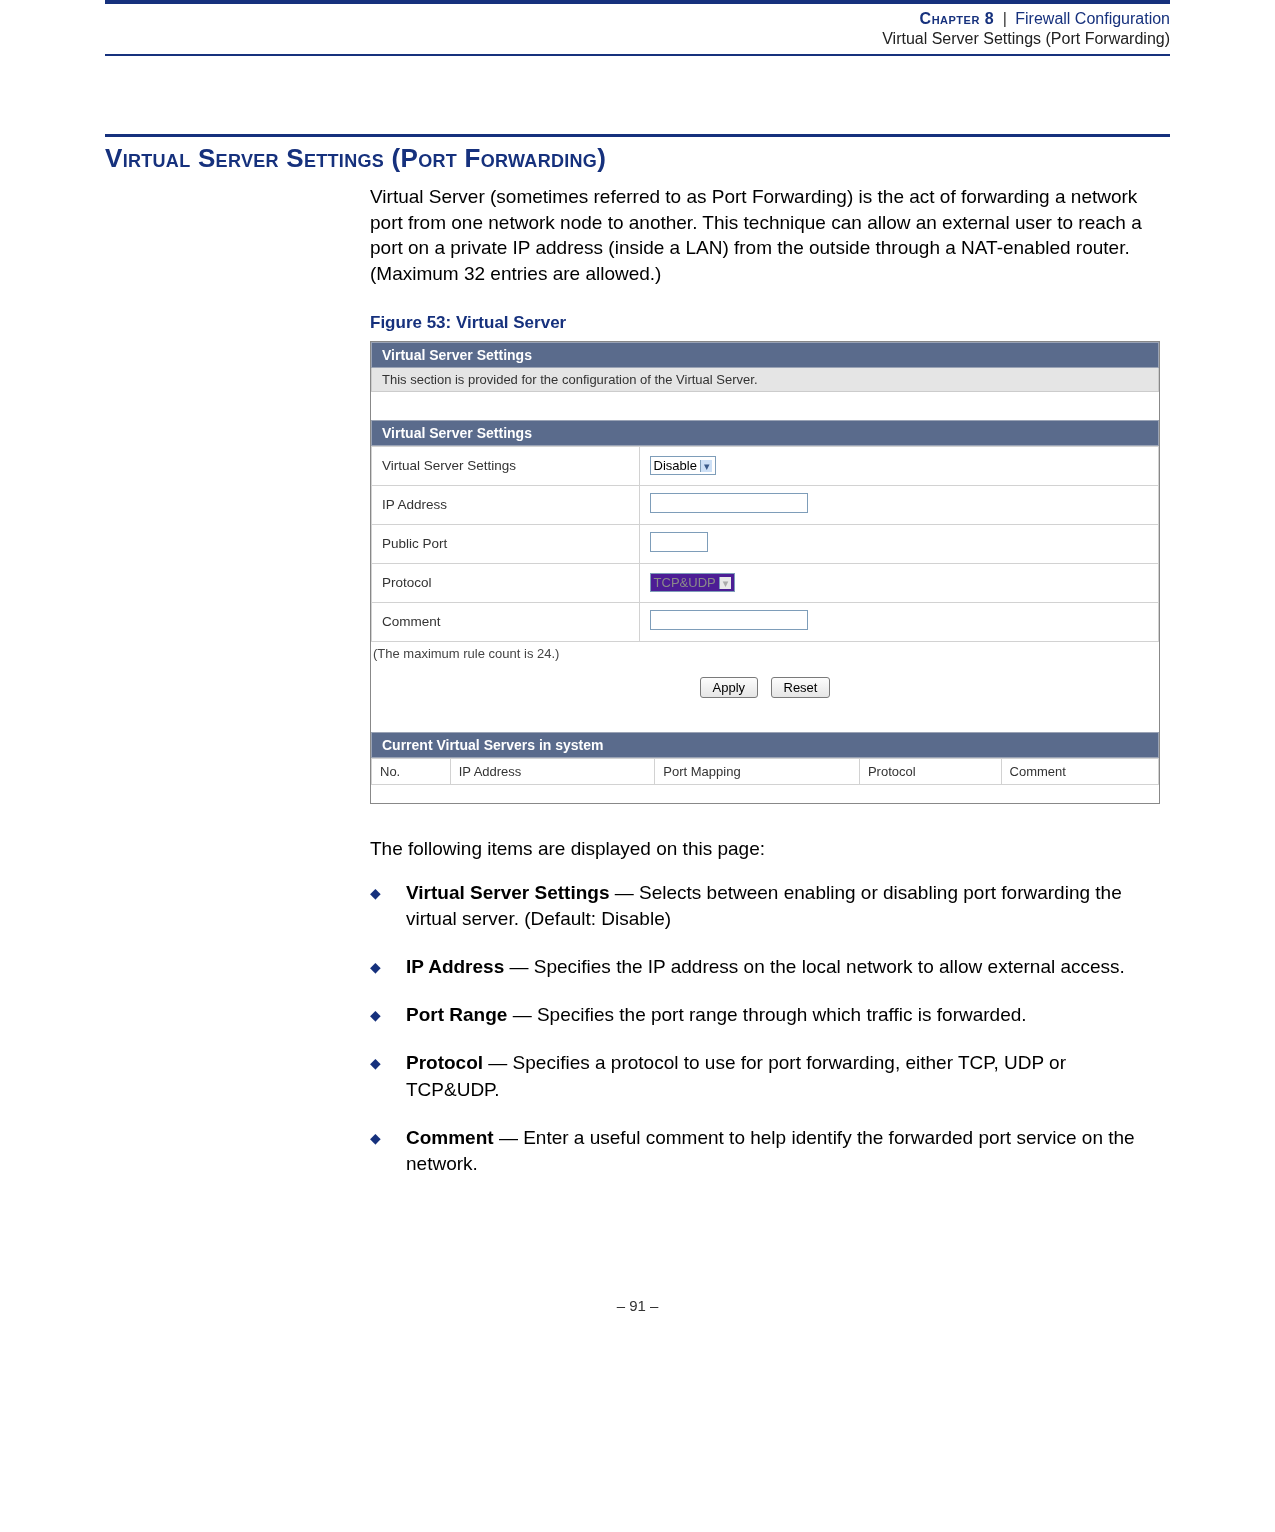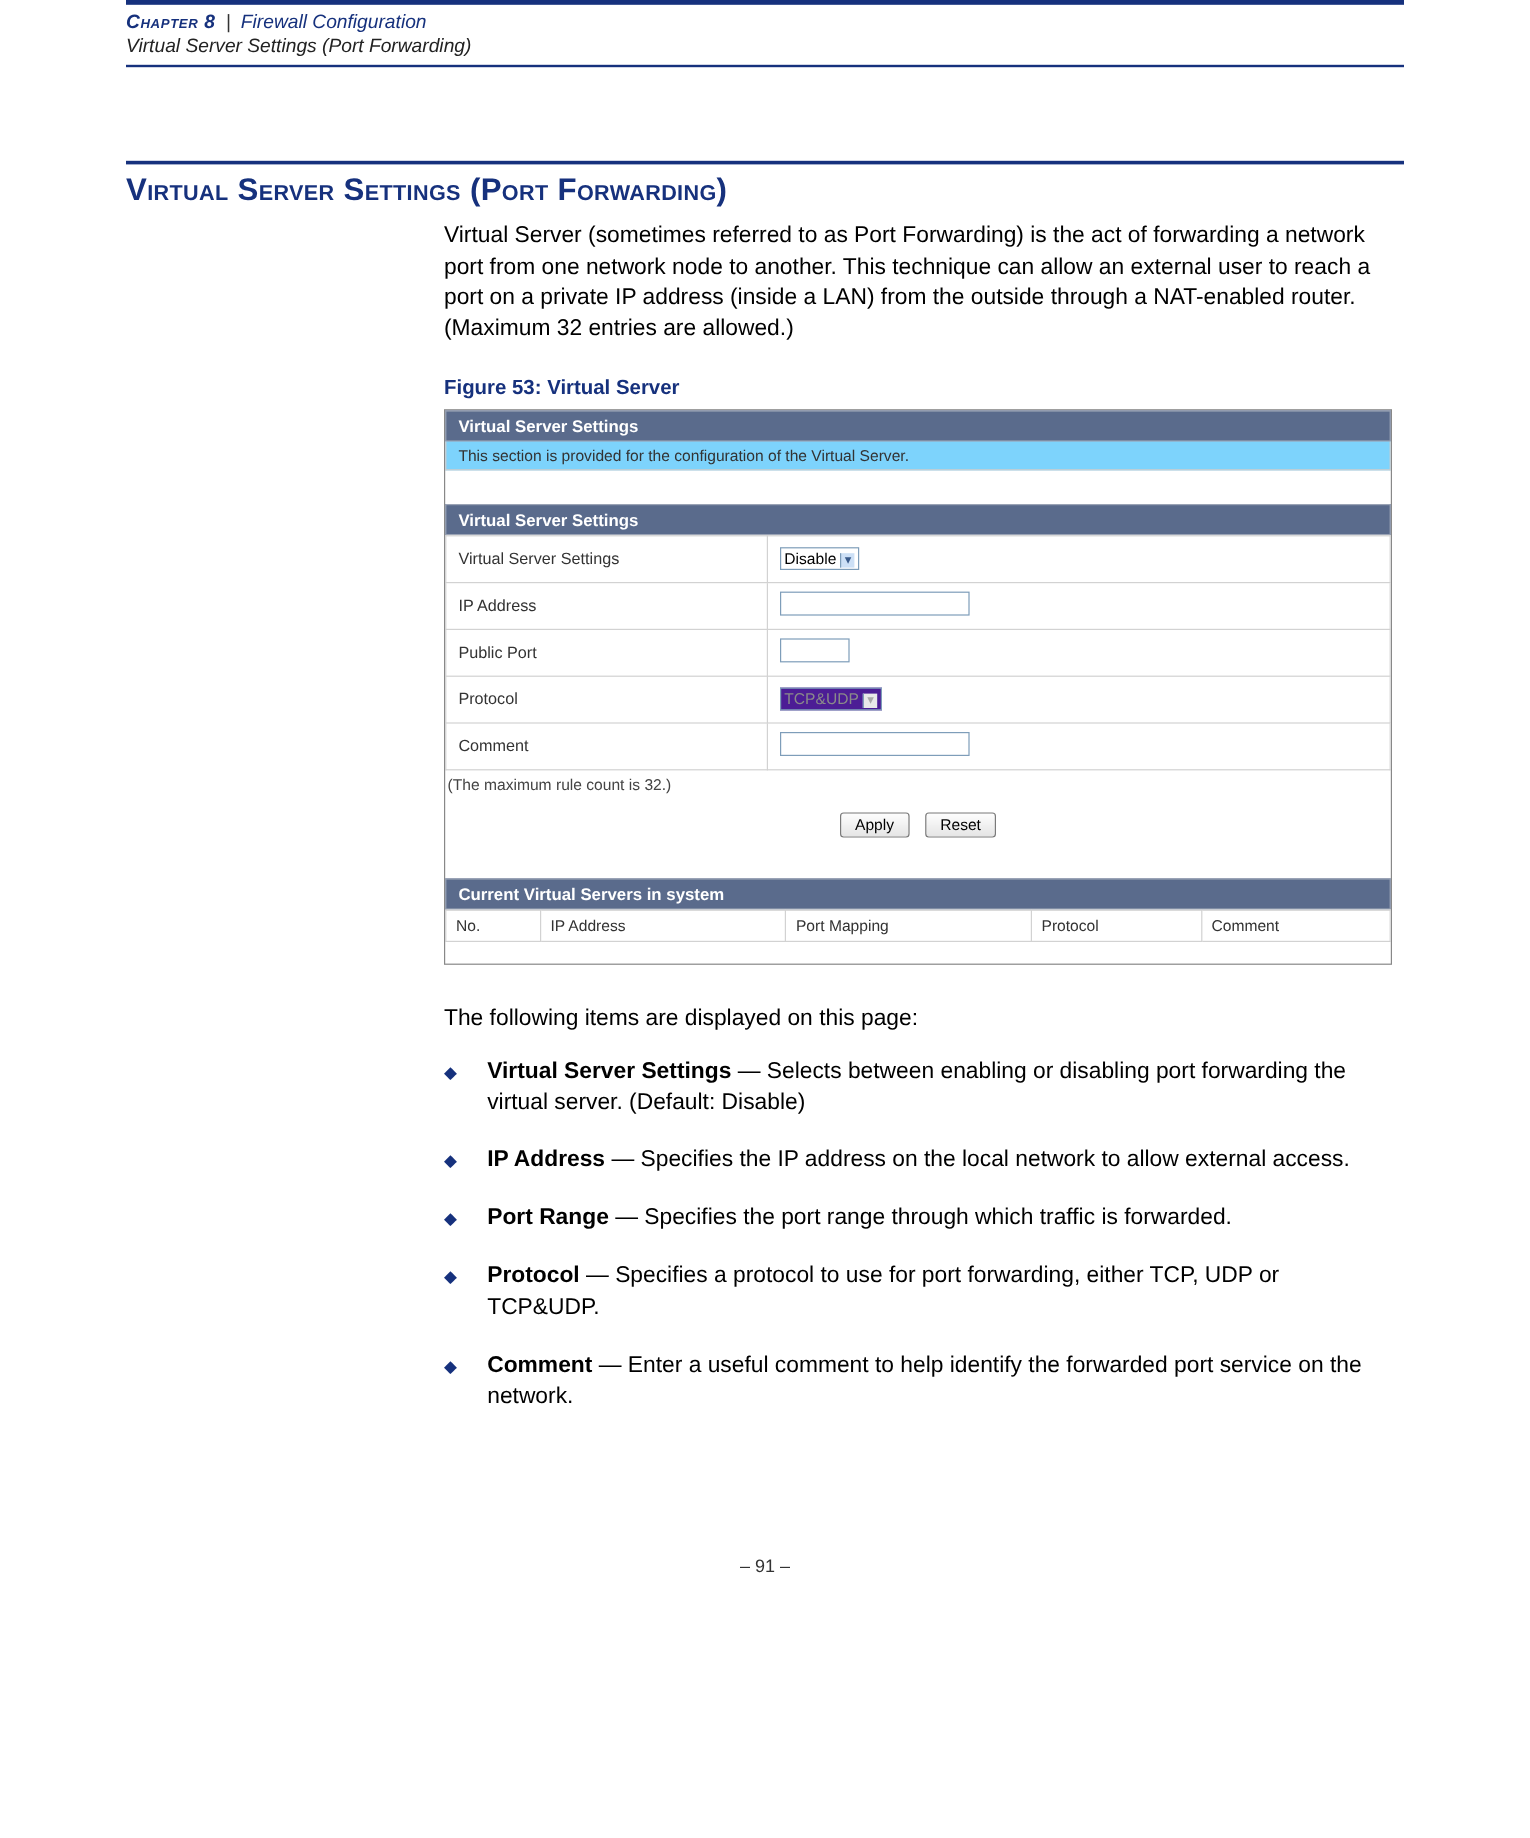--- a/index.html
+++ b/index.html
@@ -13,23 +13,23 @@
     width: 1275px;
     background: #fff;
     padding-bottom: 40px;
   }
   .top-bar {
     height: 4px;
     background: #16317d;
     margin: 0 105px;
   }
   .header-block {
+    text-align: right;
     margin: 6px 105px 0 105px;
     font-size: 16px;
-    font-style: italic;
   }
   .header-line1 .chap {
     font-weight: bold;
     font-variant: small-caps;
     color: #16317d;
     letter-spacing: 0.5px;
   }
   .header-line1 .sep {
     color: #333;
     padding: 0 4px;
@@ -86,21 +86,21 @@
     background: #5a6b8c;
     color: #fff;
     font-family: Arial, sans-serif;
     font-size: 14px;
     font-weight: bold;
     padding: 4px 10px;
     border: 1px solid #9aa3b5;
     margin: 0;
   }
   .panel-desc {
-    background: #7dd3fc;
+    background: #e5e5e5;
     font-family: Arial, sans-serif;
     font-size: 13px;
     color: #333;
     padding: 4px 10px;
     border-left: 1px solid #ccc;
     border-right: 1px solid #ccc;
     border-bottom: 1px solid #ccc;
     margin: 0;
   }
   .spacer-sm { height: 28px; }
@@ -270,21 +270,21 @@
             <span class="fake-select disabled-sel"><span>TCP&amp;UDP</span><span class="arrow" style="background:#e9e9e9;color:#aaa;">▾</span></span>
           </td>
         </tr>
         <tr>
           <td class="label-cell">Comment</td>
           <td class="input-cell"><span class="fake-input" style="width:150px;height:16px;"></span></td>
         </tr>
       </tbody>
         </table>
 
-      <div class="note-text">(The maximum rule count is 32.)</div>
+      <div class="note-text">(The maximum rule count is 24.)</div>
 
       <div class="btn-row">
         <span class="fake-btn">Apply</span>
         <span class="fake-btn">Reset</span>
       </div>
 
       <div style="height:30px;"></div>
 
       <div class="panel-title">Current Virtual Servers in system</div>
 

